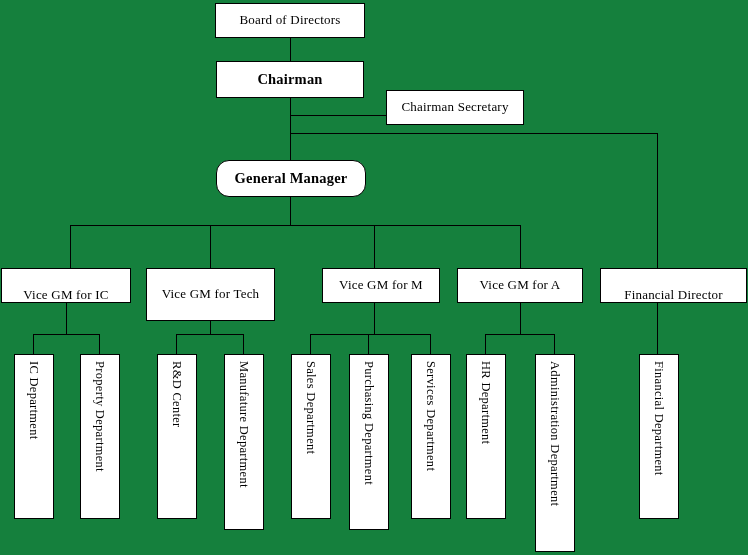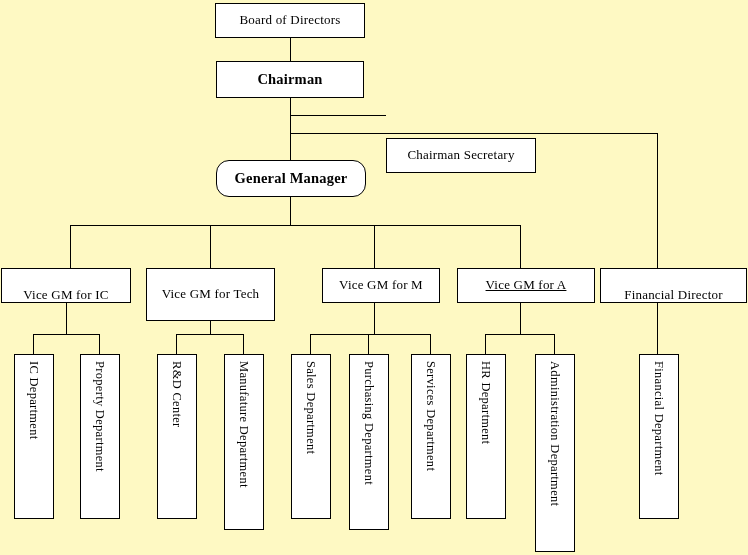--- a/index.html
+++ b/index.html
@@ -9,21 +9,21 @@
     background: #ffffff;
   }
   body {
     font-family: "Liberation Serif", "DejaVu Serif", serif;
     color: #000000;
   }
   #chart {
     position: relative;
     width: 748px;
     height: 555px;
-    background: #fef9c3;
+    background: #15803d;
     overflow: hidden;
   }
 
   
   .node {
     position: absolute;
     box-sizing: border-box;
     border: 1px solid #000000;
     background: #ffffff;
     display: flex;
@@ -115,41 +115,41 @@
   <div class="ln v" style="left:657px; top:303px; height:52px;"></div>
 
   <div class="node" style="left:215px; top:3px; width:150px; height:35px;">
     <span>Board of Directors</span>
   </div>
 
   <div class="node bold" style="left:216px; top:61px; width:148px; height:37px;">
     <span>Chairman</span>
   </div>
 
-  <div class="node" style="left:386px; top:90px; width:150px; height:35px;margin-top:48px;">
+  <div class="node" style="left:386px; top:90px; width:138px; height:35px;">
     <span>Chairman Secretary</span>
   </div>
 
   <div class="node bold" style="left:216px; top:160px; width:150px; height:37px;border-radius:13px;">
     <span>General Manager</span>
   </div>
 
   <div class="node" style="left:1px; top:268px; width:130px; height:35px;align-items:flex-end;">
     <span>Vice GM for IC</span>
   </div>
 
   <div class="node" style="left:146px; top:268px; width:129px; height:53px;">
     <span>Vice GM for Tech</span>
   </div>
 
   <div class="node" style="left:322px; top:268px; width:118px; height:35px;">
     <span>Vice GM for M</span>
   </div>
 
-  <div class="node" style="left:457px; top:268px; width:138px; height:35px;text-decoration:underline;">
+  <div class="node" style="left:457px; top:268px; width:126px; height:35px;">
     <span>Vice GM for A</span>
   </div>
 
   <div class="node" style="left:600px; top:268px; width:147px; height:35px;align-items:flex-end;">
     <span>Financial Director</span>
   </div>
 
   <div class="node vert" style="left:14px; top:354px; width:40px; height:165px;">
     <span class="vlabel">IC Department</span>
   </div>

